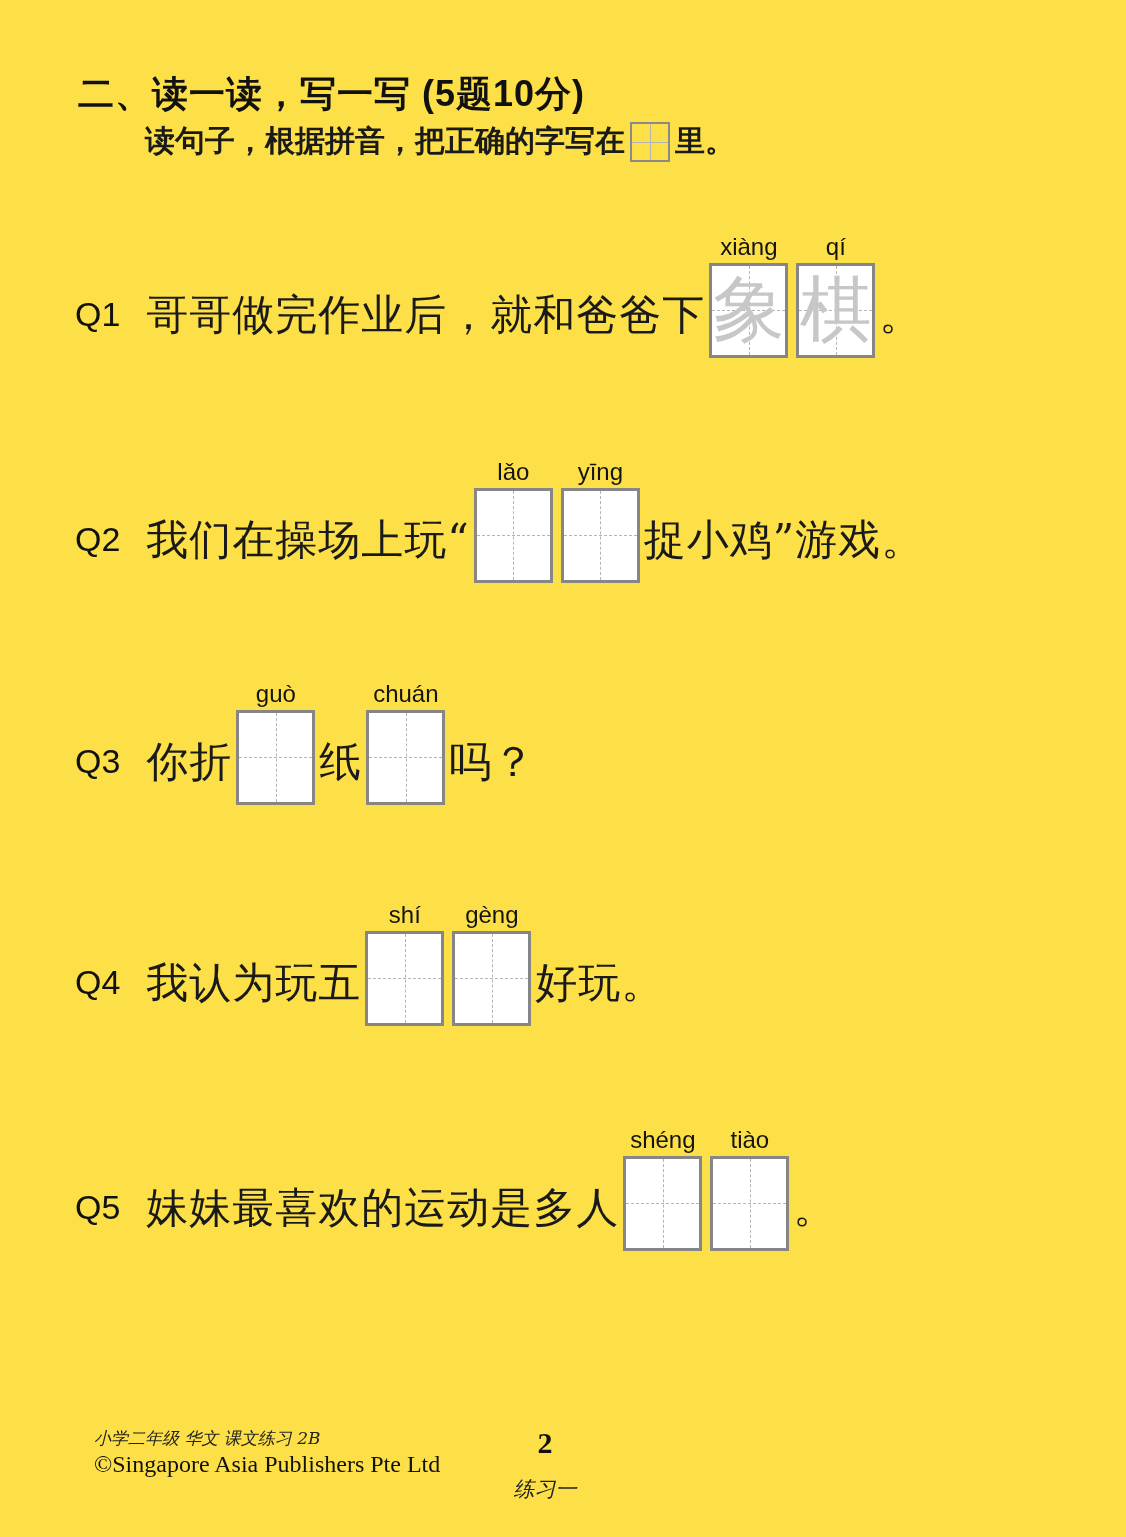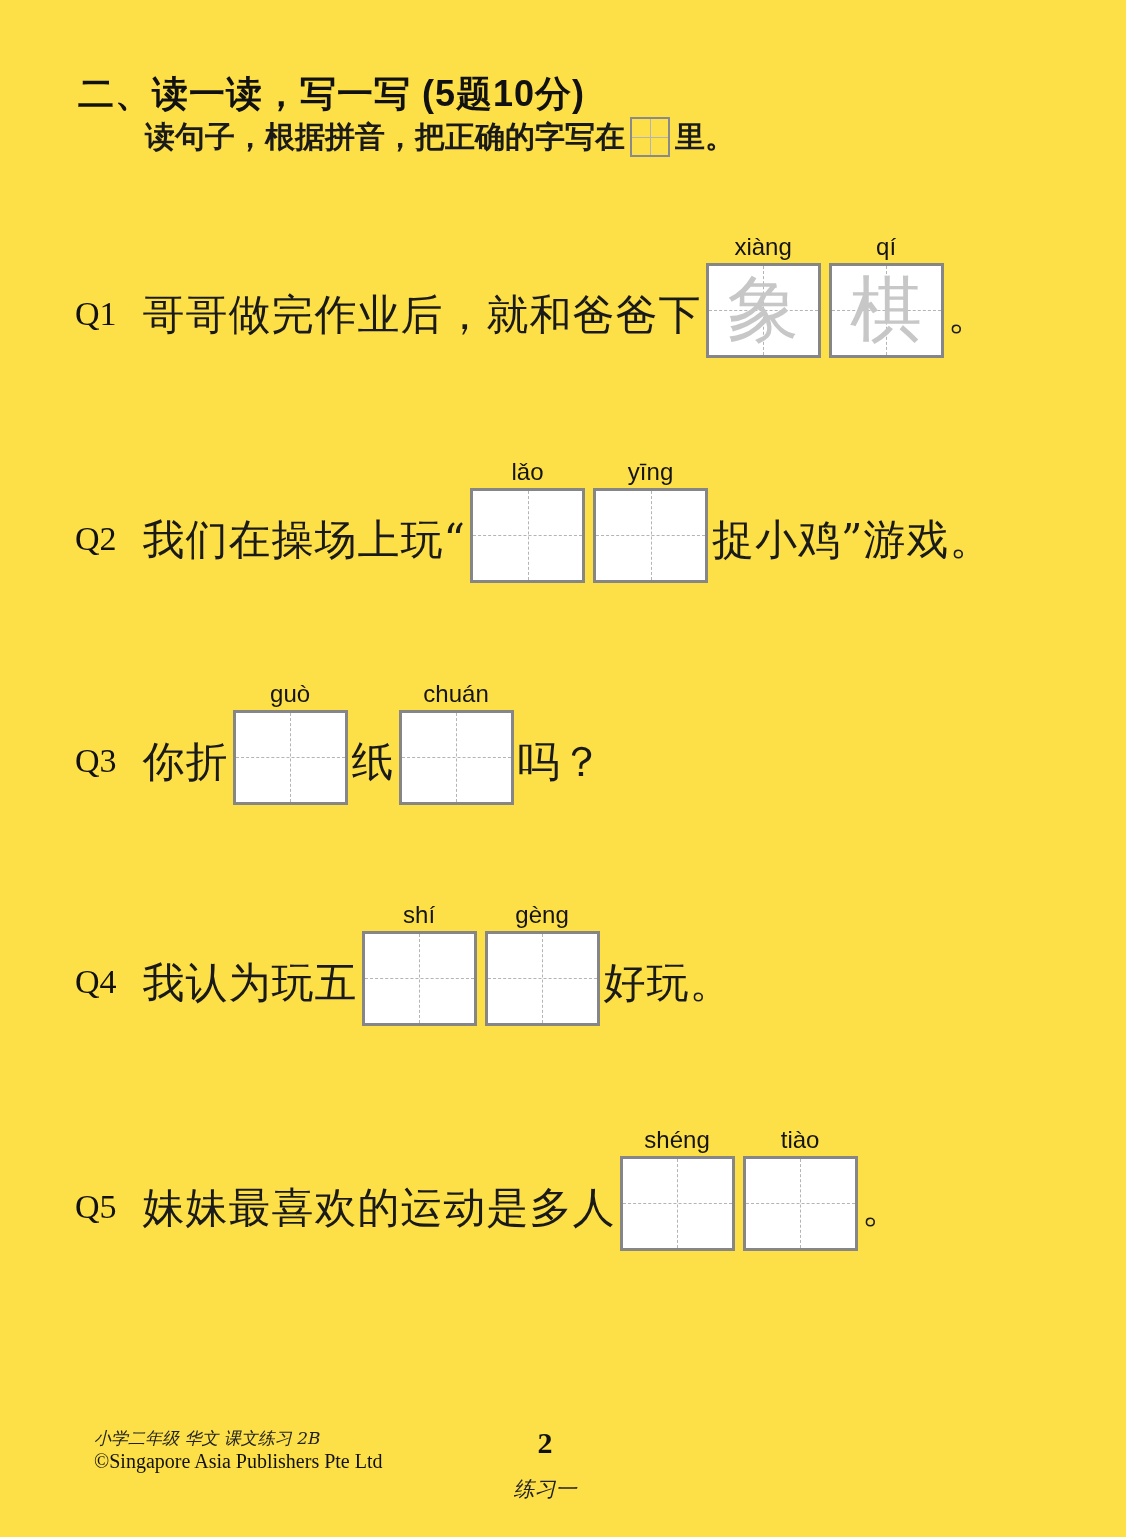--- a/index.html
+++ b/index.html
@@ -13,49 +13,49 @@
     font-family:"DejaVu Serif", serif;
   }
   .section-title {
     position:absolute; left:78px; top:70px;
     font-family:"Liberation Sans", sans-serif;
     font-size:36px; font-weight:bold; color:#111;
     letter-spacing:1px;
   }
   .instructions {
     position:absolute; left:145px; top:112px; height:50px;
-    display:flex; align-items:center;
+    display:flex; align-items:flex-end;
     font-size:30px; font-weight:600;
     white-space:nowrap;
   }
   .mini-box {
     display:inline-block; width:40px; height:40px;
     border:2px solid #8a8a8a; position:relative;
     margin:0 5px; flex:none;
   }
   .mini-box::before { content:""; position:absolute; left:50%; top:0; bottom:0; border-left:1px solid #b4b4b4; }
   .mini-box::after  { content:""; position:absolute; top:50%; left:0; right:0; border-top:1px solid #b4b4b4; }
 
   .qrow {
     position:absolute; left:75px; height:96px;
     display:flex; align-items:center;
     white-space:nowrap;
   }
   .qlabel {
-    font-family:Liberation Serif, serif;
+    font-family:Liberation Sans, sans-serif;
     font-size:34px; color:#111;
     margin-right:26px; position:relative; top:4px;
   }
   .qtext {
     font-family:"DejaVu Serif", serif;
     font-size:42px; position:relative; top:5px;
     letter-spacing:1px;
   }
   .wbox {
-    width:115px; height:95px; flex:none;
+    width:79px; height:95px; flex:none;
     border:3px solid #868686;
     position:relative; margin:0 4px;
     background:#fff;
   }
   .wbox::before { content:""; position:absolute; left:50%; top:0; bottom:0; border-left:1px dashed #b4b4b4; }
   .wbox::after  { content:""; position:absolute; top:50%; left:0; right:0; border-top:1px dashed #b4b4b4; }
   .pinyin {
     position:absolute; bottom:calc(100% + 7px); left:50%;
     transform:translateX(-50%);
     font-family:"Liberation Sans", sans-serif;
@@ -76,21 +76,21 @@
   .footer-left {
     position:absolute; left:94px; top:1428px;
     line-height:1.25;
   }
   .book-title {
     font-family:"DejaVu Serif", serif;
     font-size:17px; font-style:italic; color:#222;
   }
   .copyright {
     font-family:"Liberation Serif", serif;
-    font-size:20px; color:#111;
+    font-size:24px; color:#111;
   }
   .footer-center {
     position:absolute; left:495px; top:1426px; width:100px;
     text-align:center;
   }
   .page-number {
     font-family:"Liberation Serif", serif;
     font-size:30px; font-weight:bold; color:#111;
   }
   .exercise-label {

